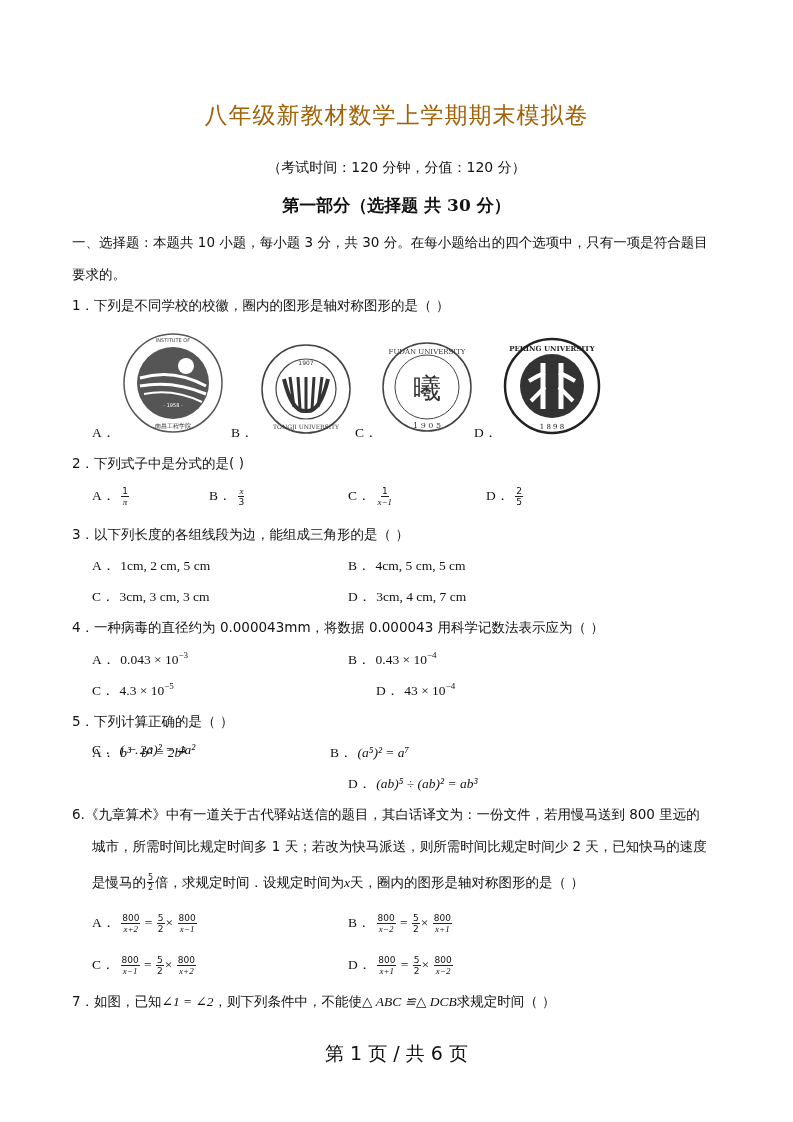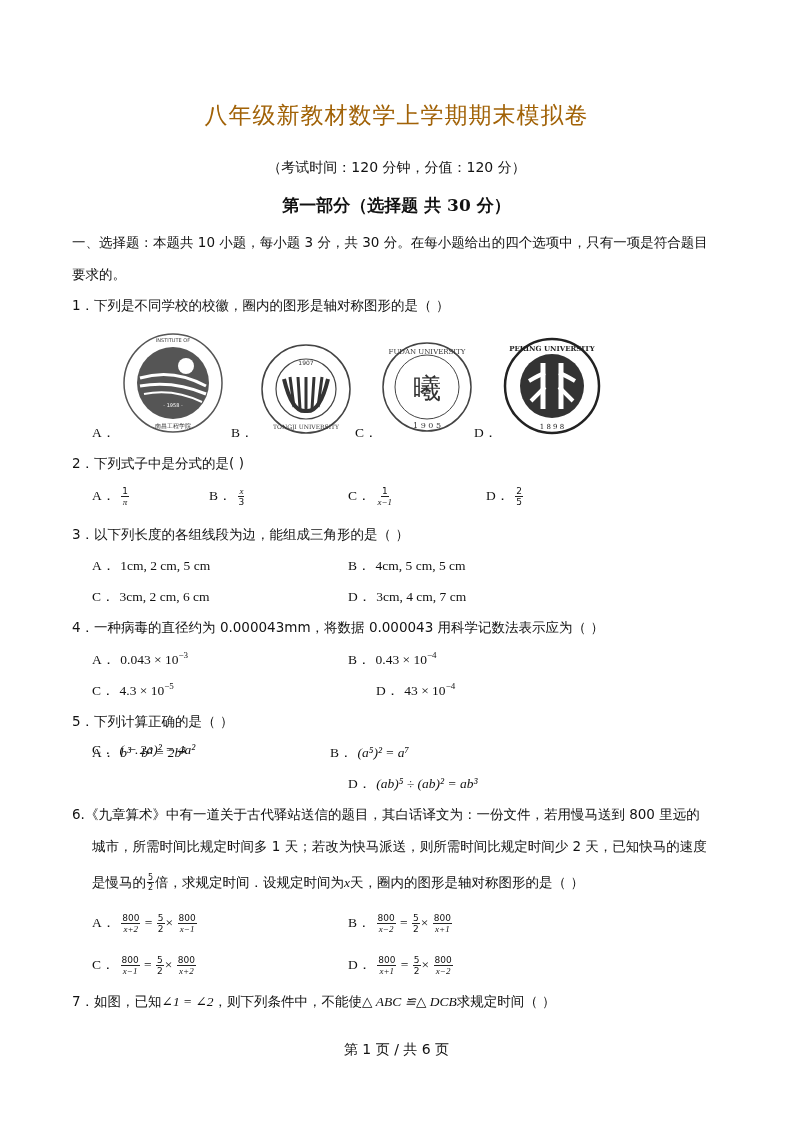--- a/index.html
+++ b/index.html
@@ -18,21 +18,21 @@
   .opt .lbl { font-family:"Liberation Serif","DejaVu Serif",serif; margin-right:5px; }
   .math { font-family:"Liberation Serif","DejaVu Serif",serif; font-style:italic; }
   .mathr { font-family:"Liberation Serif","DejaVu Serif",serif; }
   sup { font-size:9px; vertical-align:6px; }
   .frac { display:inline-flex; flex-direction:column; align-items:center; vertical-align:middle;
           font-size:9px; line-height:10px; font-family:"DejaVu Sans",sans-serif; margin:0 1px; }
   .frac .num { border-bottom:1px solid #222; padding:0 1px; }
   .frac .den { padding:0 1px; }
   .frac i { font-family:"Liberation Serif",serif; }
   .emblem { position:absolute; }
-  .footer { position:absolute; left:0; width:793px; top:1041px; text-align:center; font-size:14px; }
+  .footer { position:absolute; left:0; width:793px; top:1041px; text-align:center; font-size:19px; }
 </style>
 </head>
 <body>
 
 <div class="page">
 
   <div class="title">八年级新教材数学上学期期末模拟卷</div>
   <div class="subtitle">（考试时间：120 分钟，分值：120 分）</div>
   <div class="section">第一部分（选择题  共 30 分）</div>
 
@@ -106,21 +106,21 @@
   <div class="opt" style="left:486px;top:486px;">
     <span class="lbl">D．</span><span class="frac">
         <span class="num">2</span>
         <span class="den">5</span>
       </span>
   </div>
 
   <div class="line" style="top:526px;">3．以下列长度的各组线段为边，能组成三角形的是（    ）</div>
   <div class="opt" style="left:92px;top:557px;"><span class="lbl">A．</span><span>1cm, 2 cm, 5 cm</span></div>
   <div class="opt" style="left:348px;top:557px;"><span class="lbl">B．</span><span>4cm, 5 cm, 5 cm</span></div>
-  <div class="opt" style="left:92px;top:588px;"><span class="lbl">C．</span><span>3cm, 2 cm, 6 cm</span></div>
+  <div class="opt" style="left:92px;top:588px;"><span class="lbl">C．</span><span>3cm, 3 cm, 3 cm</span></div>
   <div class="opt" style="left:348px;top:588px;"><span class="lbl">D．</span><span>3cm, 4 cm, 7 cm</span></div>
 
   <div class="line" style="top:619px;">4．一种病毒的直径约为 0.000043mm，将数据 0.000043 用科学记数法表示应为（    ）</div>
   <div class="opt" style="left:92px;top:650px;"><span class="lbl">A．</span><span class="mathr">0.043 × 10</span><sup>−3</sup></div>
   <div class="opt" style="left:348px;top:650px;"><span class="lbl">B．</span><span class="mathr">0.43 × 10</span><sup>−4</sup></div>
   <div class="opt" style="left:92px;top:681px;"><span class="lbl">C．</span><span class="mathr">4.3 × 10</span><sup>−5</sup></div>
   <div class="opt" style="left:348px;top:681px;margin-left:28px;"><span class="lbl">D．</span><span class="mathr">43 × 10</span><sup>−4</sup></div>
 
   <div class="line" style="top:713px;">5．下列计算正确的是（    ）</div>
   <div class="opt" style="left:92px;top:744px;"><span class="lbl">A．</span><span class="math">b³ · b³ = 2b³</span></div>

